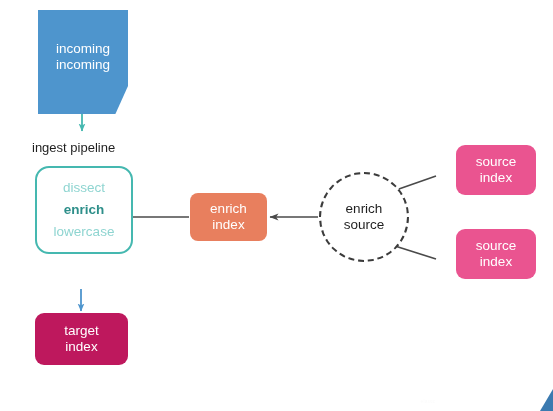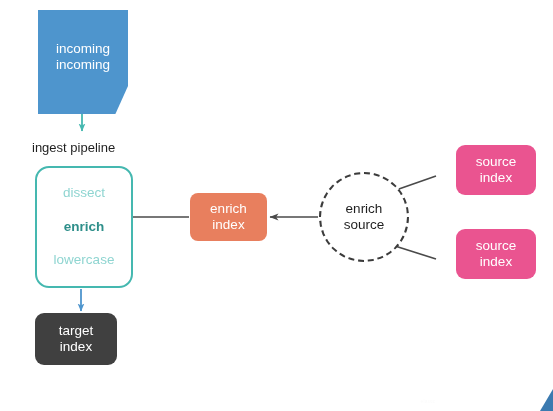--- a/index.html
+++ b/index.html
@@ -66,43 +66,43 @@
     align-items: flex-start;
     color: #1f1f1f;
     font-size: 13px;
   }
 
   
   #ingest-pipeline-box {
     left: 35px;
     top: 166px;
     width: 98px;
-    height: 122px;
+    height: 88px;
     border: 2px solid #45b8b0;
     border-radius: 14px;
     background: #ffffff;
     justify-content: space-around;
     padding: 9px 0 9px 0;
   }
   .processor {
     font-size: 13.5px;
     color: #8fd5d1;
   }
   .processor.active {
     color: #2e8f8a;
     font-weight: bold;
   }
 
   
   #target-index {
     left: 35px;
     top: 313px;
-    width: 82px;
+    width: 93px;
     height: 52px;
-    background: #404040;
+    background: #be185d;
     color: #ffffff;
     border-radius: 9px;
     font-size: 13.5px;
   }
 
   
   #enrich-index {
     left: 190px;
     top: 193px;
     width: 77px;

